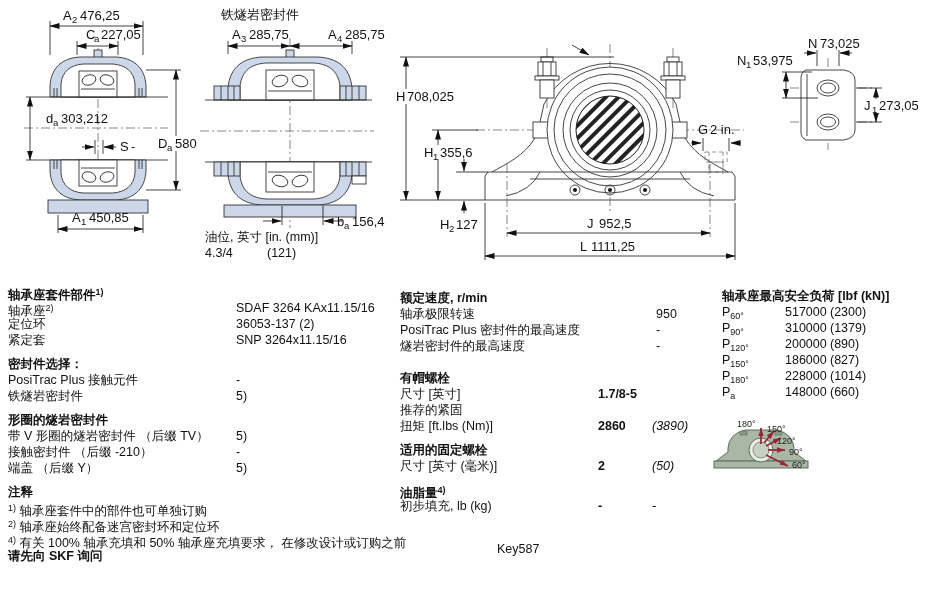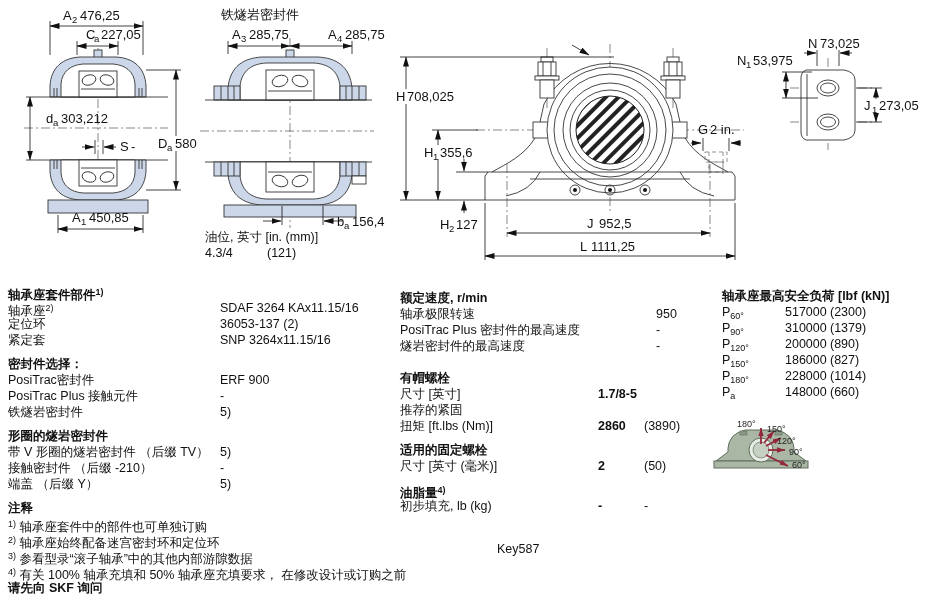--- a/index.html
+++ b/index.html
@@ -15,23 +15,23 @@
   text.dt { font-family:"Liberation Sans","DejaVu Sans",sans-serif; font-size:13px; fill:#111; }
   text.dts{ font-family:"Liberation Sans","DejaVu Sans",sans-serif; font-size:9.5px; fill:#111; }
   text.cn { font-family:"Liberation Sans","DejaVu Sans",sans-serif; font-size:13px; fill:#111; }
   text.oil{ font-family:"Liberation Sans","DejaVu Sans",sans-serif; font-size:12.5px; fill:#111; }
   text.ang{ font-family:"Liberation Sans","DejaVu Sans",sans-serif; font-size:9px; fill:#222; }
   .col { position:absolute; font-size:12.5px; line-height:16px; }
   .row { height:16px; position:relative; white-space:nowrap; }
   .hdr { font-weight:bold; }
   sup { font-size:9px; vertical-align:4px; }
   sub { font-size:9px; vertical-align:-3px; }
-  #col-left .val  { position:absolute; left:212px; top:0; }
+  #col-left .val  { position:absolute; left:228px; top:0; }
   #col-mid .vA    { position:absolute; left:198px; top:0;font-weight:bold; }
-  #col-mid .vB    { position:absolute; left:244px; top:0; }
+  #col-mid .vB    { position:absolute; left:252px; top:0;font-style:italic; }
   #col-mid .vB2   { position:absolute; left:256px; top:0; }
   #col-right .vA  { position:absolute; left:63px;  top:0; }
   #col-right .vB  { position:absolute; left:108px; top:0; }
   #key-note { position:absolute; left:497px; top:542px; font-size:12.5px; }
 </style>
 </head>
 <body>
 
 <svg width="925" height="278" viewBox="0 0 925 278">
   <defs>
@@ -367,24 +367,20 @@
     <span>定位环</span>
     <span class="val">36053-137 (2)</span>
   </div>
   <div class="row">
     <span>紧定套</span>
     <span class="val">SNP 3264x11.15/16</span>
   </div>
   <div style="height:8px"></div>
   <div class="row hdr">密封件选择：</div>
   <div class="row">
-    <span>PosiTrac密封件</span>
-    <span class="val">ERF 900</span>
-  </div>
-  <div class="row">
     <span>PosiTrac Plus 接触元件</span>
     <span class="val">-</span>
   </div>
   <div class="row">
     <span>铁燧岩密封件</span>
     <span class="val">5)</span>
   </div>
   <div style="height:8px"></div>
   <div class="row hdr">形圈的燧岩密封件</div>
   <div class="row">
@@ -396,21 +392,20 @@
     <span class="val">-</span>
   </div>
   <div class="row">
     <span>端盖 （后缀 Y）</span>
     <span class="val">5)</span>
   </div>
   <div style="height:8px"></div>
   <div class="row hdr">注释</div>
   <div class="row"><sup>1)</sup> <span>轴承座套件中的部件也可单独订购</span></div>
   <div class="row"><sup>2)</sup> <span>轴承座始终配备迷宫密封环和定位环</span></div>
-  <div class="row"><sup>3)</sup> <span>参看型录“滚子轴承”中的其他内部游隙数据</span></div>
   <div class="row"><sup>4)</sup> <span>有关 100% 轴承充填和 50% 轴承座充填要求， 在修改设计或订购之前</span></div>
   <div class="row hdr">请先向 SKF 询问</div>
 </div>
 
 <div class="col" id="col-mid" style="left:400px; top:290px; width:310px;">
   <div class="row hdr">额定速度, r/min</div>
   <div class="row">
     <span>轴承极限转速</span>
     <span class="vB2">950</span>
   </div>

